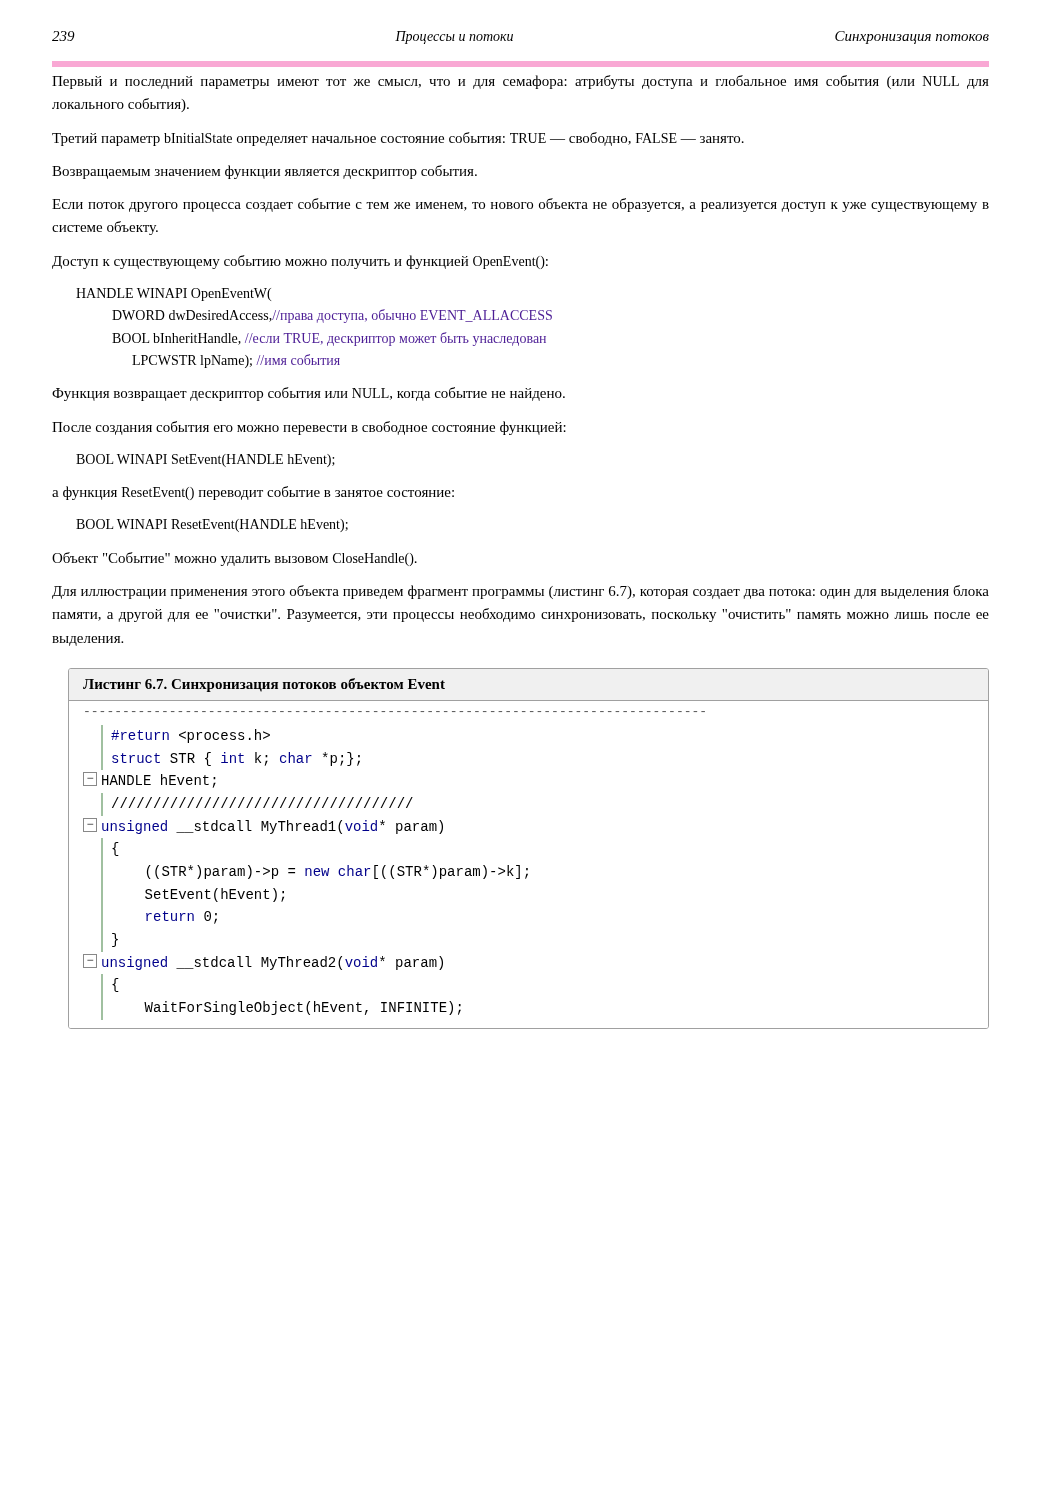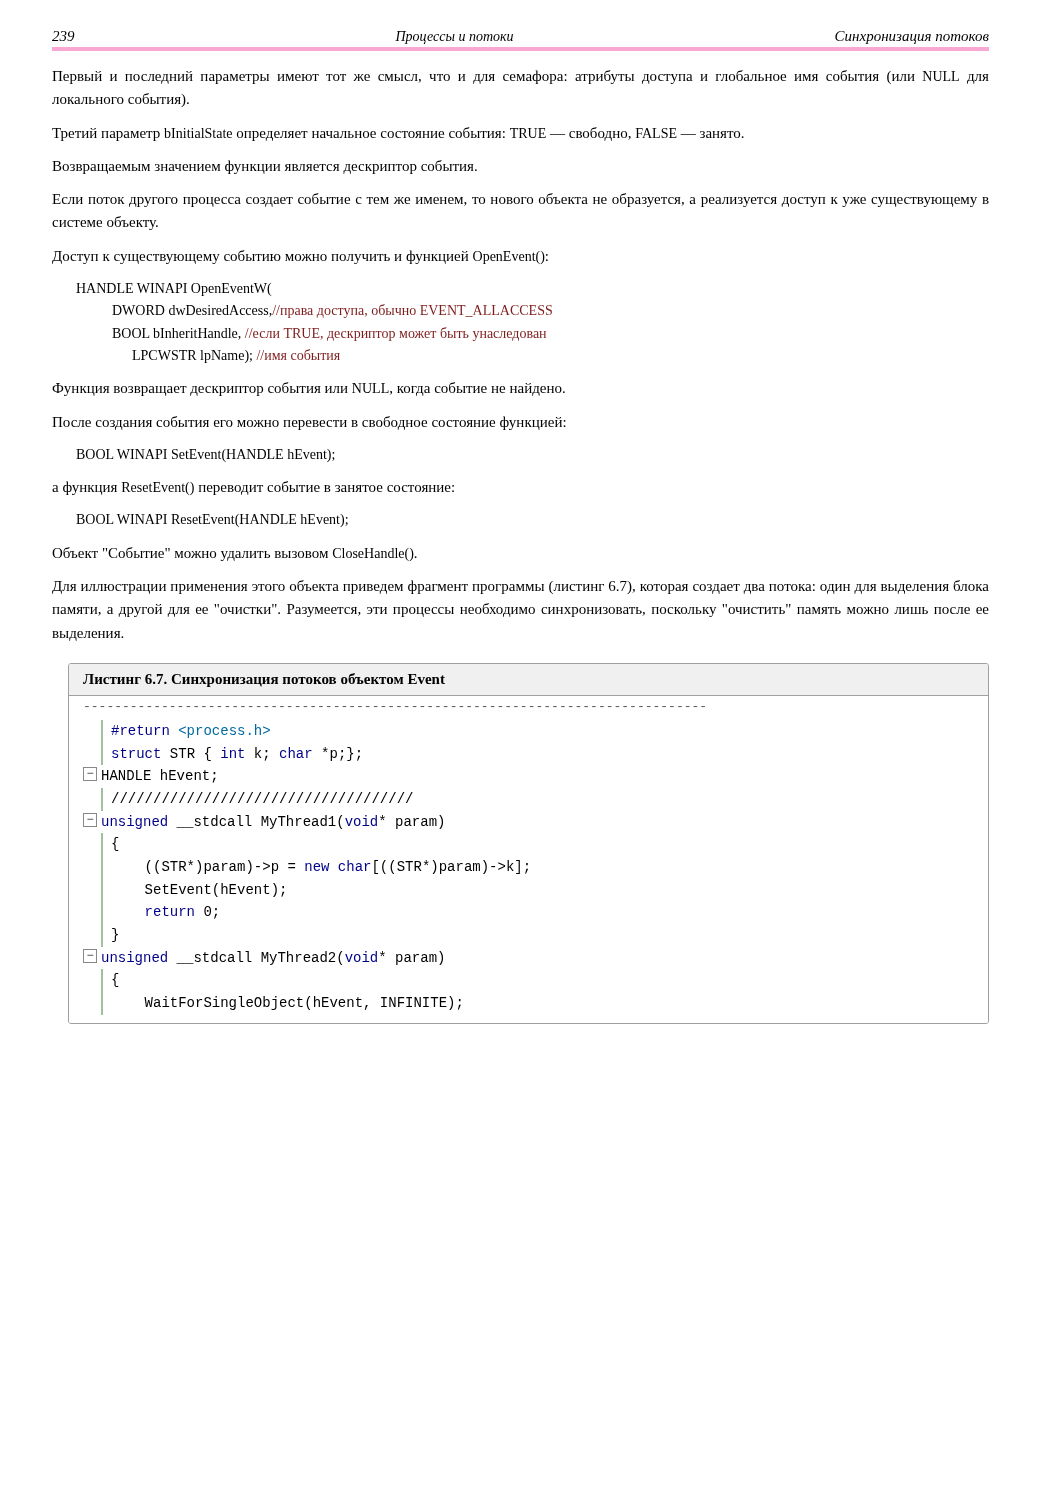--- a/index.html
+++ b/index.html
@@ -15,23 +15,23 @@
     .page {
       width: 1041px;
       min-height: 1500px;
       padding: 28px 52px 40px 52px;
       background: #fff;
     }
     .header {
       display: flex;
       justify-content: space-between;
       align-items: baseline;
-      border-bottom: 4px solid #f9a8d4;
-      margin-bottom: 14px;
-      padding-bottom: 2px;
+      border-bottom: 6px solid #f9a8d4;
+      margin-bottom: 3px;
+      padding-bottom: 16px;
     }
     .header-left {
       font-style: italic;
       font-size: 15px;
     }
     .header-center {
       font-style: italic;
       font-size: 14px;
       flex: 1;
       text-align: center;
@@ -54,21 +54,21 @@
       font-family: Liberation Serif, serif;
       font-size: 14px;
     }
     .code-block {
       font-family: "Courier New", Courier, monospace;
       font-size: 14px;
       margin: 6px 0 10px 24px;
       line-height: 1.6;
     }
     .comment-green {
-      color: #7f1d1d;
+      color: #4c1d95;
     }
 
     
     .listing-box {
       border: 1.5px solid #a0a0a0;
       border-radius: 3px;
       margin: 18px 0 12px 16px;
       background: #fff;
       overflow: hidden;
     }
@@ -126,21 +126,21 @@
     }
     .code-content {
       flex: 1;
       white-space: pre;
     }
     .left-bar {
       border-left: 2px solid #a0c0a0;
       padding-left: 8px;
     }
     .kw { color: #00008B; }
-    .str { color: #0369a1; }
+    .str { color: #000000; }
   </style>
 </head>
 <body>
 
 <div class="page">
 
   <div class="header">
     <span class="header-left">239</span>
     <span class="header-center">Процессы и потоки</span>
     <span class="header-right">Синхронизация потоков</span>

